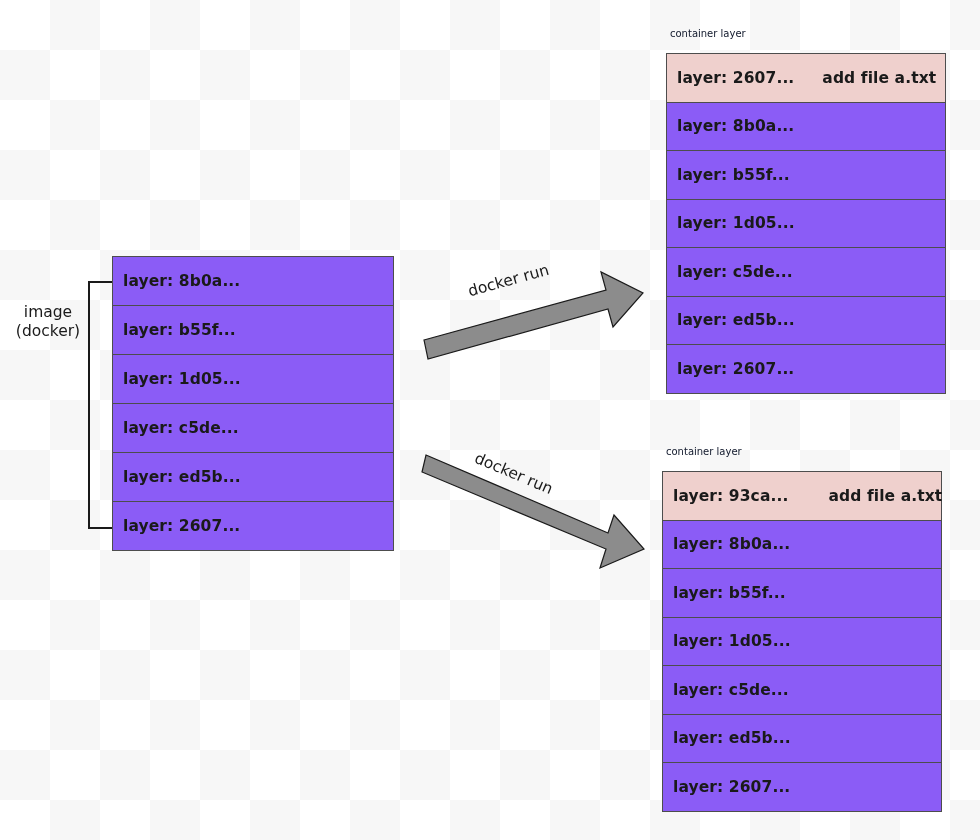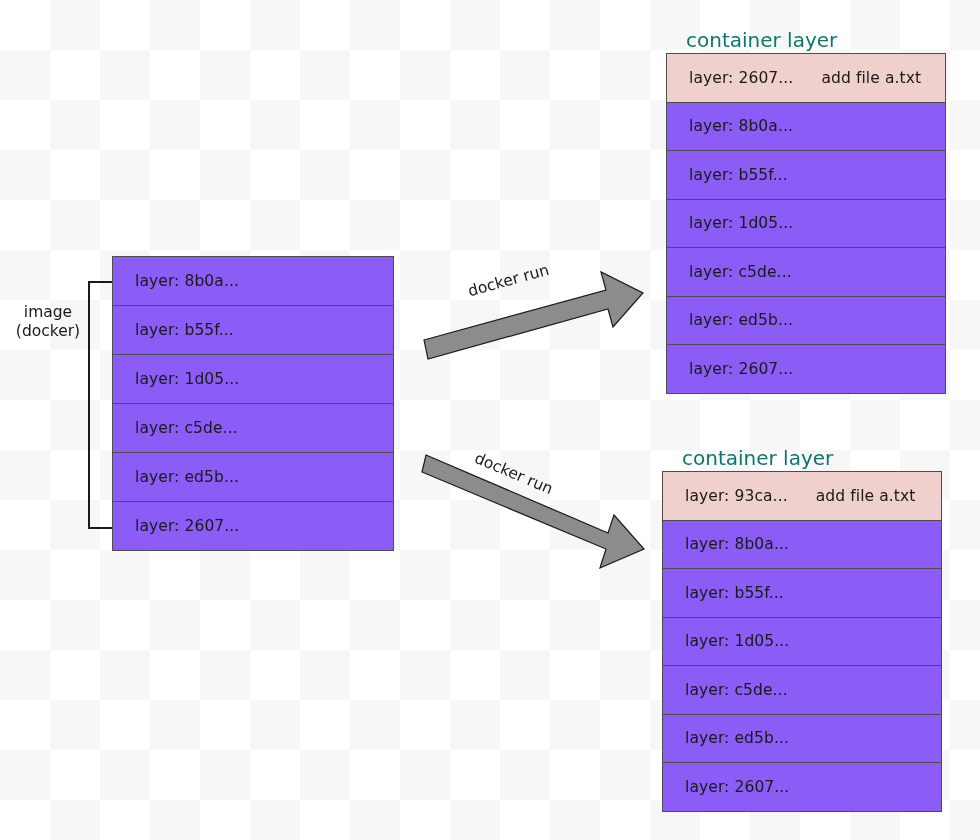--- a/index.html
+++ b/index.html
@@ -32,41 +32,41 @@
   .stack {
     position: absolute;
     box-sizing: border-box;
   }
   .layer-row {
     box-sizing: border-box;
     border: 1px solid #4d4d4d;
     margin-top: -1px;
     display: flex;
     align-items: center;
-    padding-left: 22px;
+    padding-left: 10px;
     font-size: 15.5px;
     color: #1a1a1a;
     letter-spacing: 0.1px;
+    font-weight: bold;
   }
   .layer-row:first-child { margin-top: 0; }
   .layer-row.base { background: #8b5cf6; }
   .layer-row.container { background: #efd0cd; }
 
   .layer-id { white-space: nowrap; }
   .layer-note {
     white-space: nowrap;
     margin-left: 28px;
   }
 
   .stack-title {
     position: absolute;
-    font-size: 20px;
-    color: #0f766e;
+    font-size: 10px;
+    color: #0f172a;
     white-space: nowrap;
-    margin-left: 16px;
   }
 
   
   #image-stack {
     left: 112px;
     top: 256px;
     width: 282px;
   }
   #image-stack .layer-row { height: 50px; }
 
@@ -77,21 +77,21 @@
     width: 280px;
   }
   #container-stack-top .layer-row { height: 49.5px; }
 
   
   #container-stack-bottom {
     left: 662px;
     top: 471px;
     width: 280px;
   }
-  #container-stack-bottom .layer-row { height: 49.5px; }
+  #container-stack-bottom .layer-row { height: 49.5px; gap: 12px; }
 
   #title-top { left: 670px; top: 28px; }
   #title-bottom { left: 666px; top: 446px; }
 
   
   #image-label {
     position: absolute;
     left: 4px;
     top: 303px;
     width: 88px;

